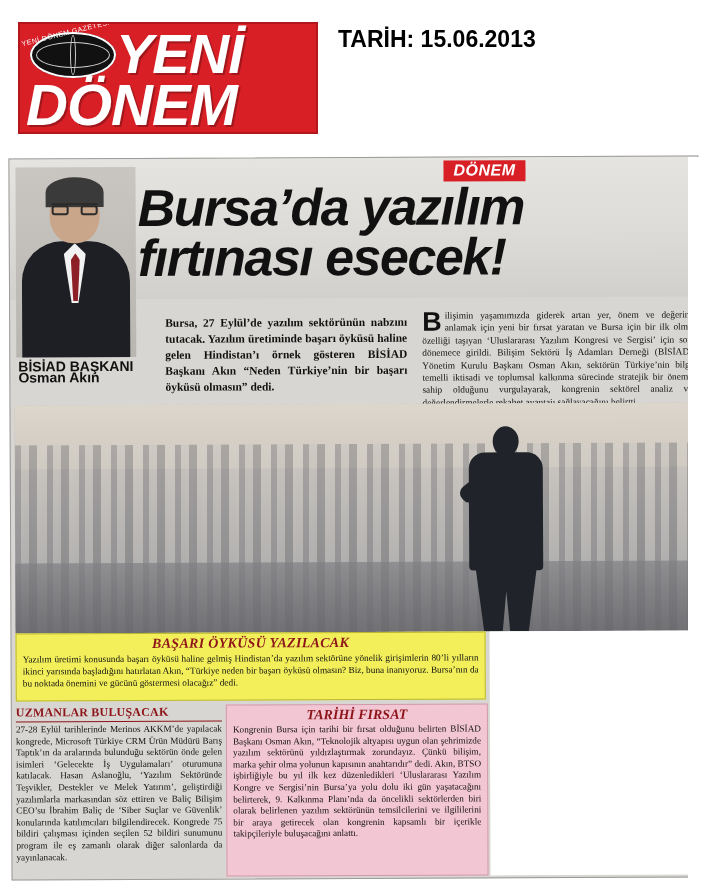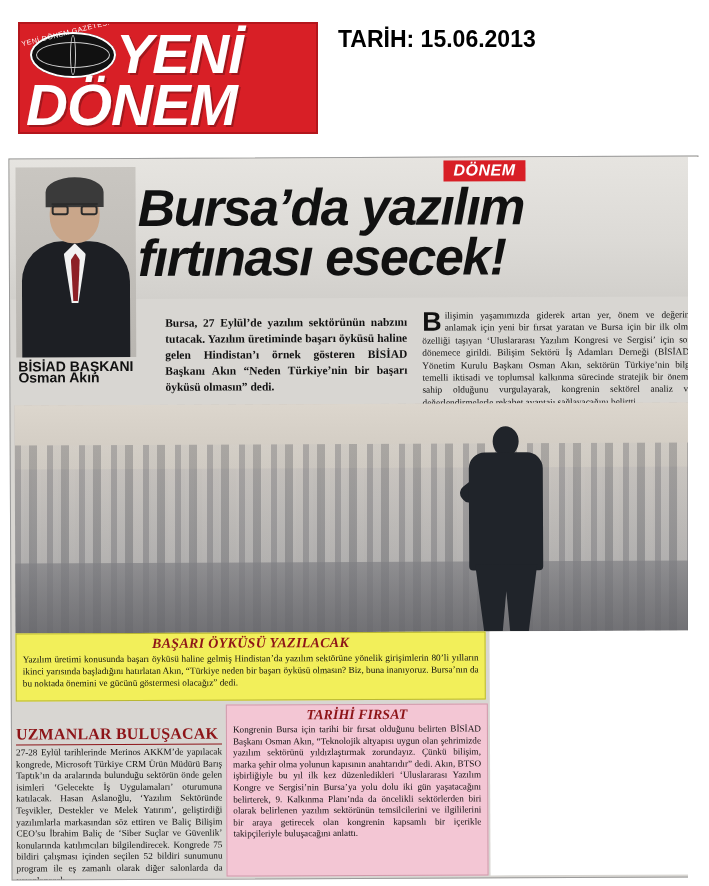--- a/index.html
+++ b/index.html
@@ -365,27 +365,26 @@
   #box-left {
     position: absolute;
     left: 4px;
     top: 546px;
     width: 206px;
     height: 172px;
   }
   #box-left .b-title {
     font-family: "Liberation Serif", serif;
     font-weight: bold;
-    font-size: 16px;
+    font-size: 12px;
     color: #8d1418;
     border-bottom: 1px solid #8d1418;
     padding-bottom: 1px;
     margin-bottom: 2px;
     letter-spacing: 0.2px;
-    margin-top: 20px;
   }
   #box-left .b-body {
     font-family: "Liberation Serif", serif;
     font-size: 9.2px;
     line-height: 11.6px;
     text-align: justify;
     color: #111;
   }
 
   

